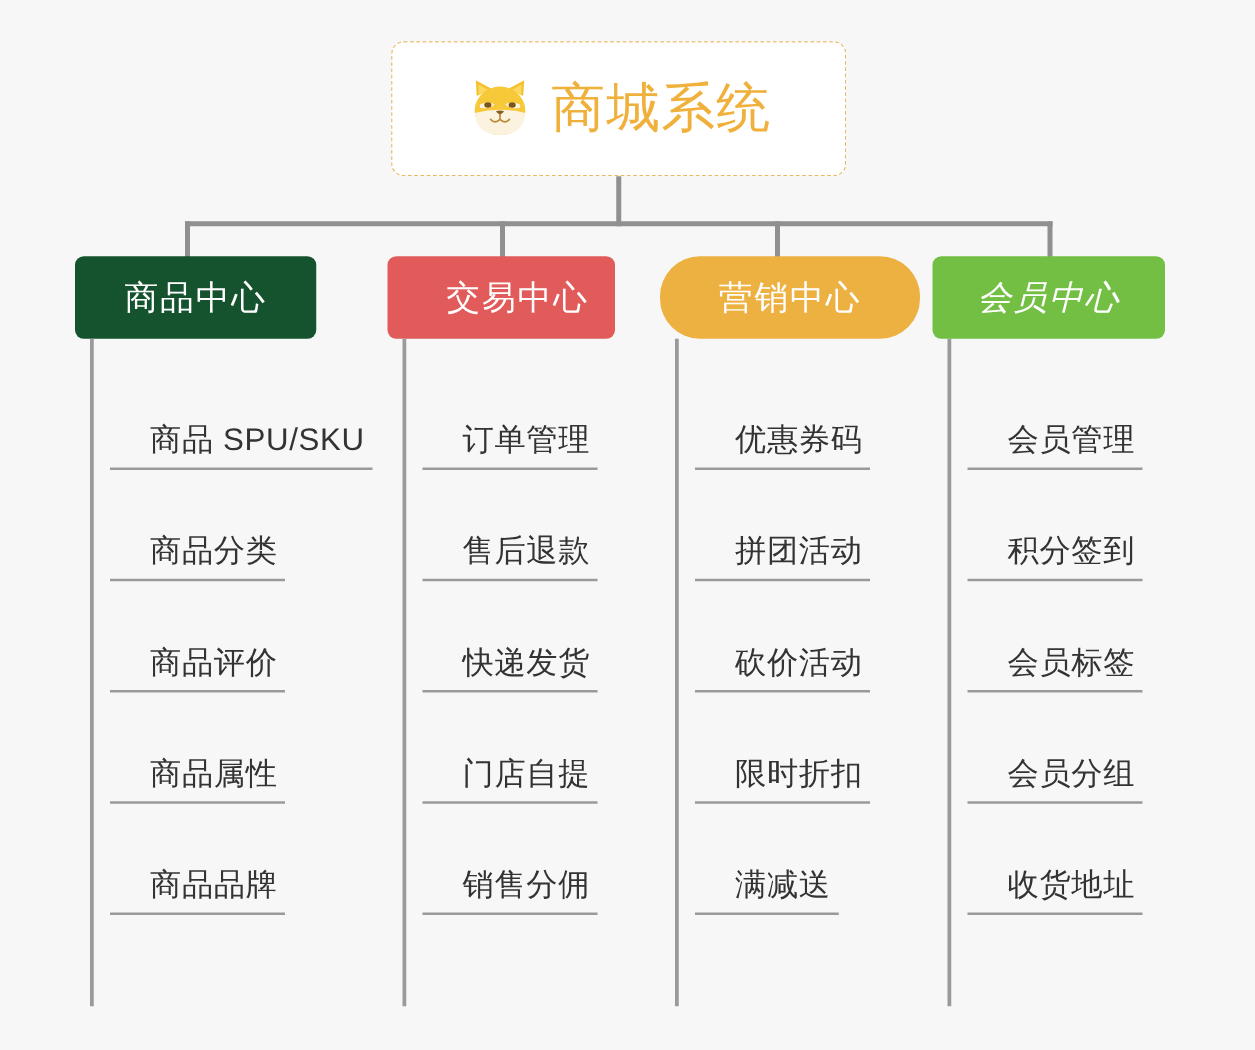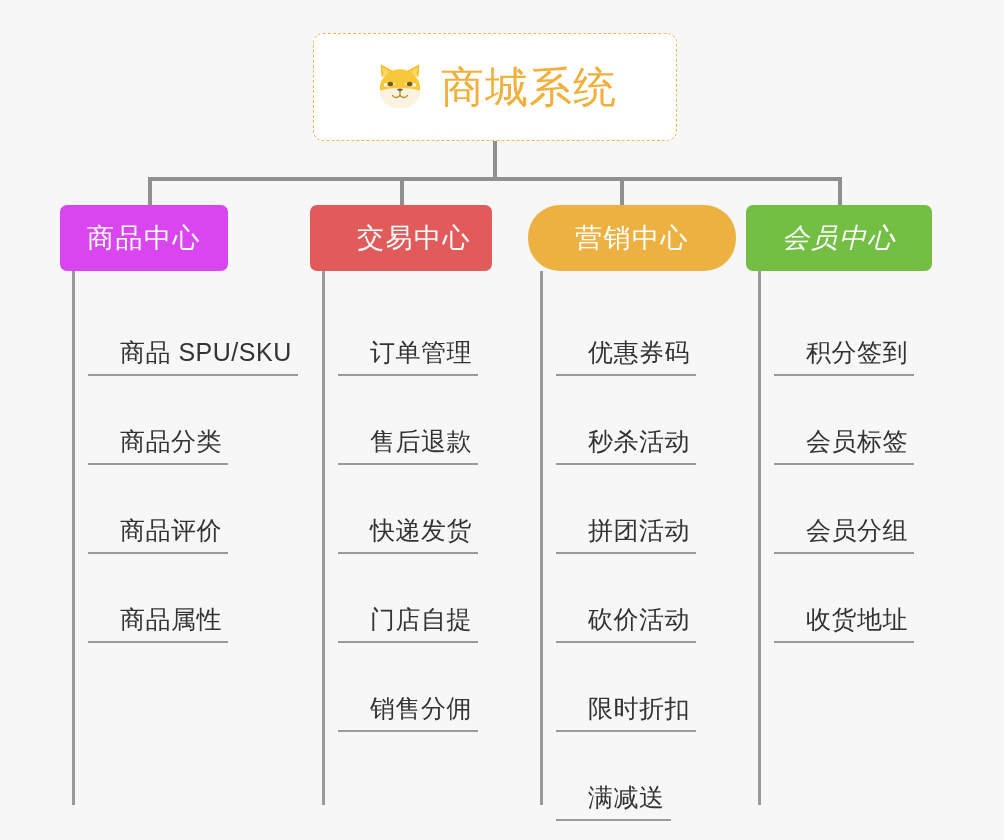--- a/index.html
+++ b/index.html
@@ -150,36 +150,39 @@
   <div class="conn conn-v" style="left: 493px; top: 141px; height: 40px; background: rgb(144, 144, 144);"></div>
 
   <div class="conn conn-h" style="left: 148px; top: 177px; width: 694px; background: rgb(144, 144, 144);"></div>
 
   <div class="conn conn-v" style="left: 148px; top: 177px; height: 32px; background: rgb(144, 144, 144);"></div>
   <div class="conn conn-v" style="left: 400px; top: 177px; height: 32px; background: rgb(144, 144, 144);"></div>
   <div class="conn conn-v" style="left: 620px; top: 177px; height: 32px; background: rgb(144, 144, 144);"></div>
   <div class="conn conn-v" style="left: 838px; top: 177px; height: 32px; background: rgb(144, 144, 144);"></div>
 
   <div class="category" style="left:60px; width:250px;">
-    <div class="cat-header" style="width: 168px; background: #d946ef;">
+    <div class="cat-header" style="width: 193px; background: #14532d;">
       <span>商品中心</span>
     </div>
     <div class="cat-spine" style="height:534px;"></div>
     <ul class="leaf-list">
       <li class="leaf">
           <span class="leaf-label">商品 SPU/SKU</span>
         </li>
       <li class="leaf">
           <span class="leaf-label">商品分类</span>
         </li>
       <li class="leaf">
           <span class="leaf-label">商品评价</span>
         </li>
       <li class="leaf">
           <span class="leaf-label">商品属性</span>
+        </li>
+      <li class="leaf">
+          <span class="leaf-label">商品品牌</span>
         </li>
     </ul>
   </div>
 
   <div class="category" style="left:310px; width:220px;">
     <div class="cat-header" style="width: 182px; background: rgb(225, 91, 91); padding-left: 26px;">
       <span>交易中心</span>
     </div>
     <div class="cat-spine" style="height:534px;"></div>
     <ul class="leaf-list">
@@ -204,23 +207,20 @@
   <div class="category" style="left:528px; width:220px;">
     <div class="cat-header" style="width: 208px; background: rgb(237, 177, 66); border-radius: 32px;">
       <span>营销中心</span>
     </div>
     <div class="cat-spine" style="height:534px;"></div>
     <ul class="leaf-list">
       <li class="leaf">
           <span class="leaf-label">优惠券码</span>
         </li>
       <li class="leaf">
-          <span class="leaf-label">秒杀活动</span>
-        </li>
-      <li class="leaf">
           <span class="leaf-label">拼团活动</span>
         </li>
       <li class="leaf">
           <span class="leaf-label">砍价活动</span>
         </li>
       <li class="leaf">
           <span class="leaf-label">限时折扣</span>
         </li>
       <li class="leaf">
           <span class="leaf-label">满减送</span>
@@ -228,20 +228,23 @@
     </ul>
   </div>
 
   <div class="category" style="left:746px; width:220px;">
     <div class="cat-header" style="width: 186px; background: rgb(114, 191, 68); font-style: italic;">
       <span>会员中心</span>
     </div>
     <div class="cat-spine" style="height:534px;"></div>
     <ul class="leaf-list">
       <li class="leaf">
+          <span class="leaf-label">会员管理</span>
+        </li>
+      <li class="leaf">
           <span class="leaf-label">积分签到</span>
         </li>
       <li class="leaf">
           <span class="leaf-label">会员标签</span>
         </li>
       <li class="leaf">
           <span class="leaf-label">会员分组</span>
         </li>
       <li class="leaf">
           <span class="leaf-label">收货地址</span>

